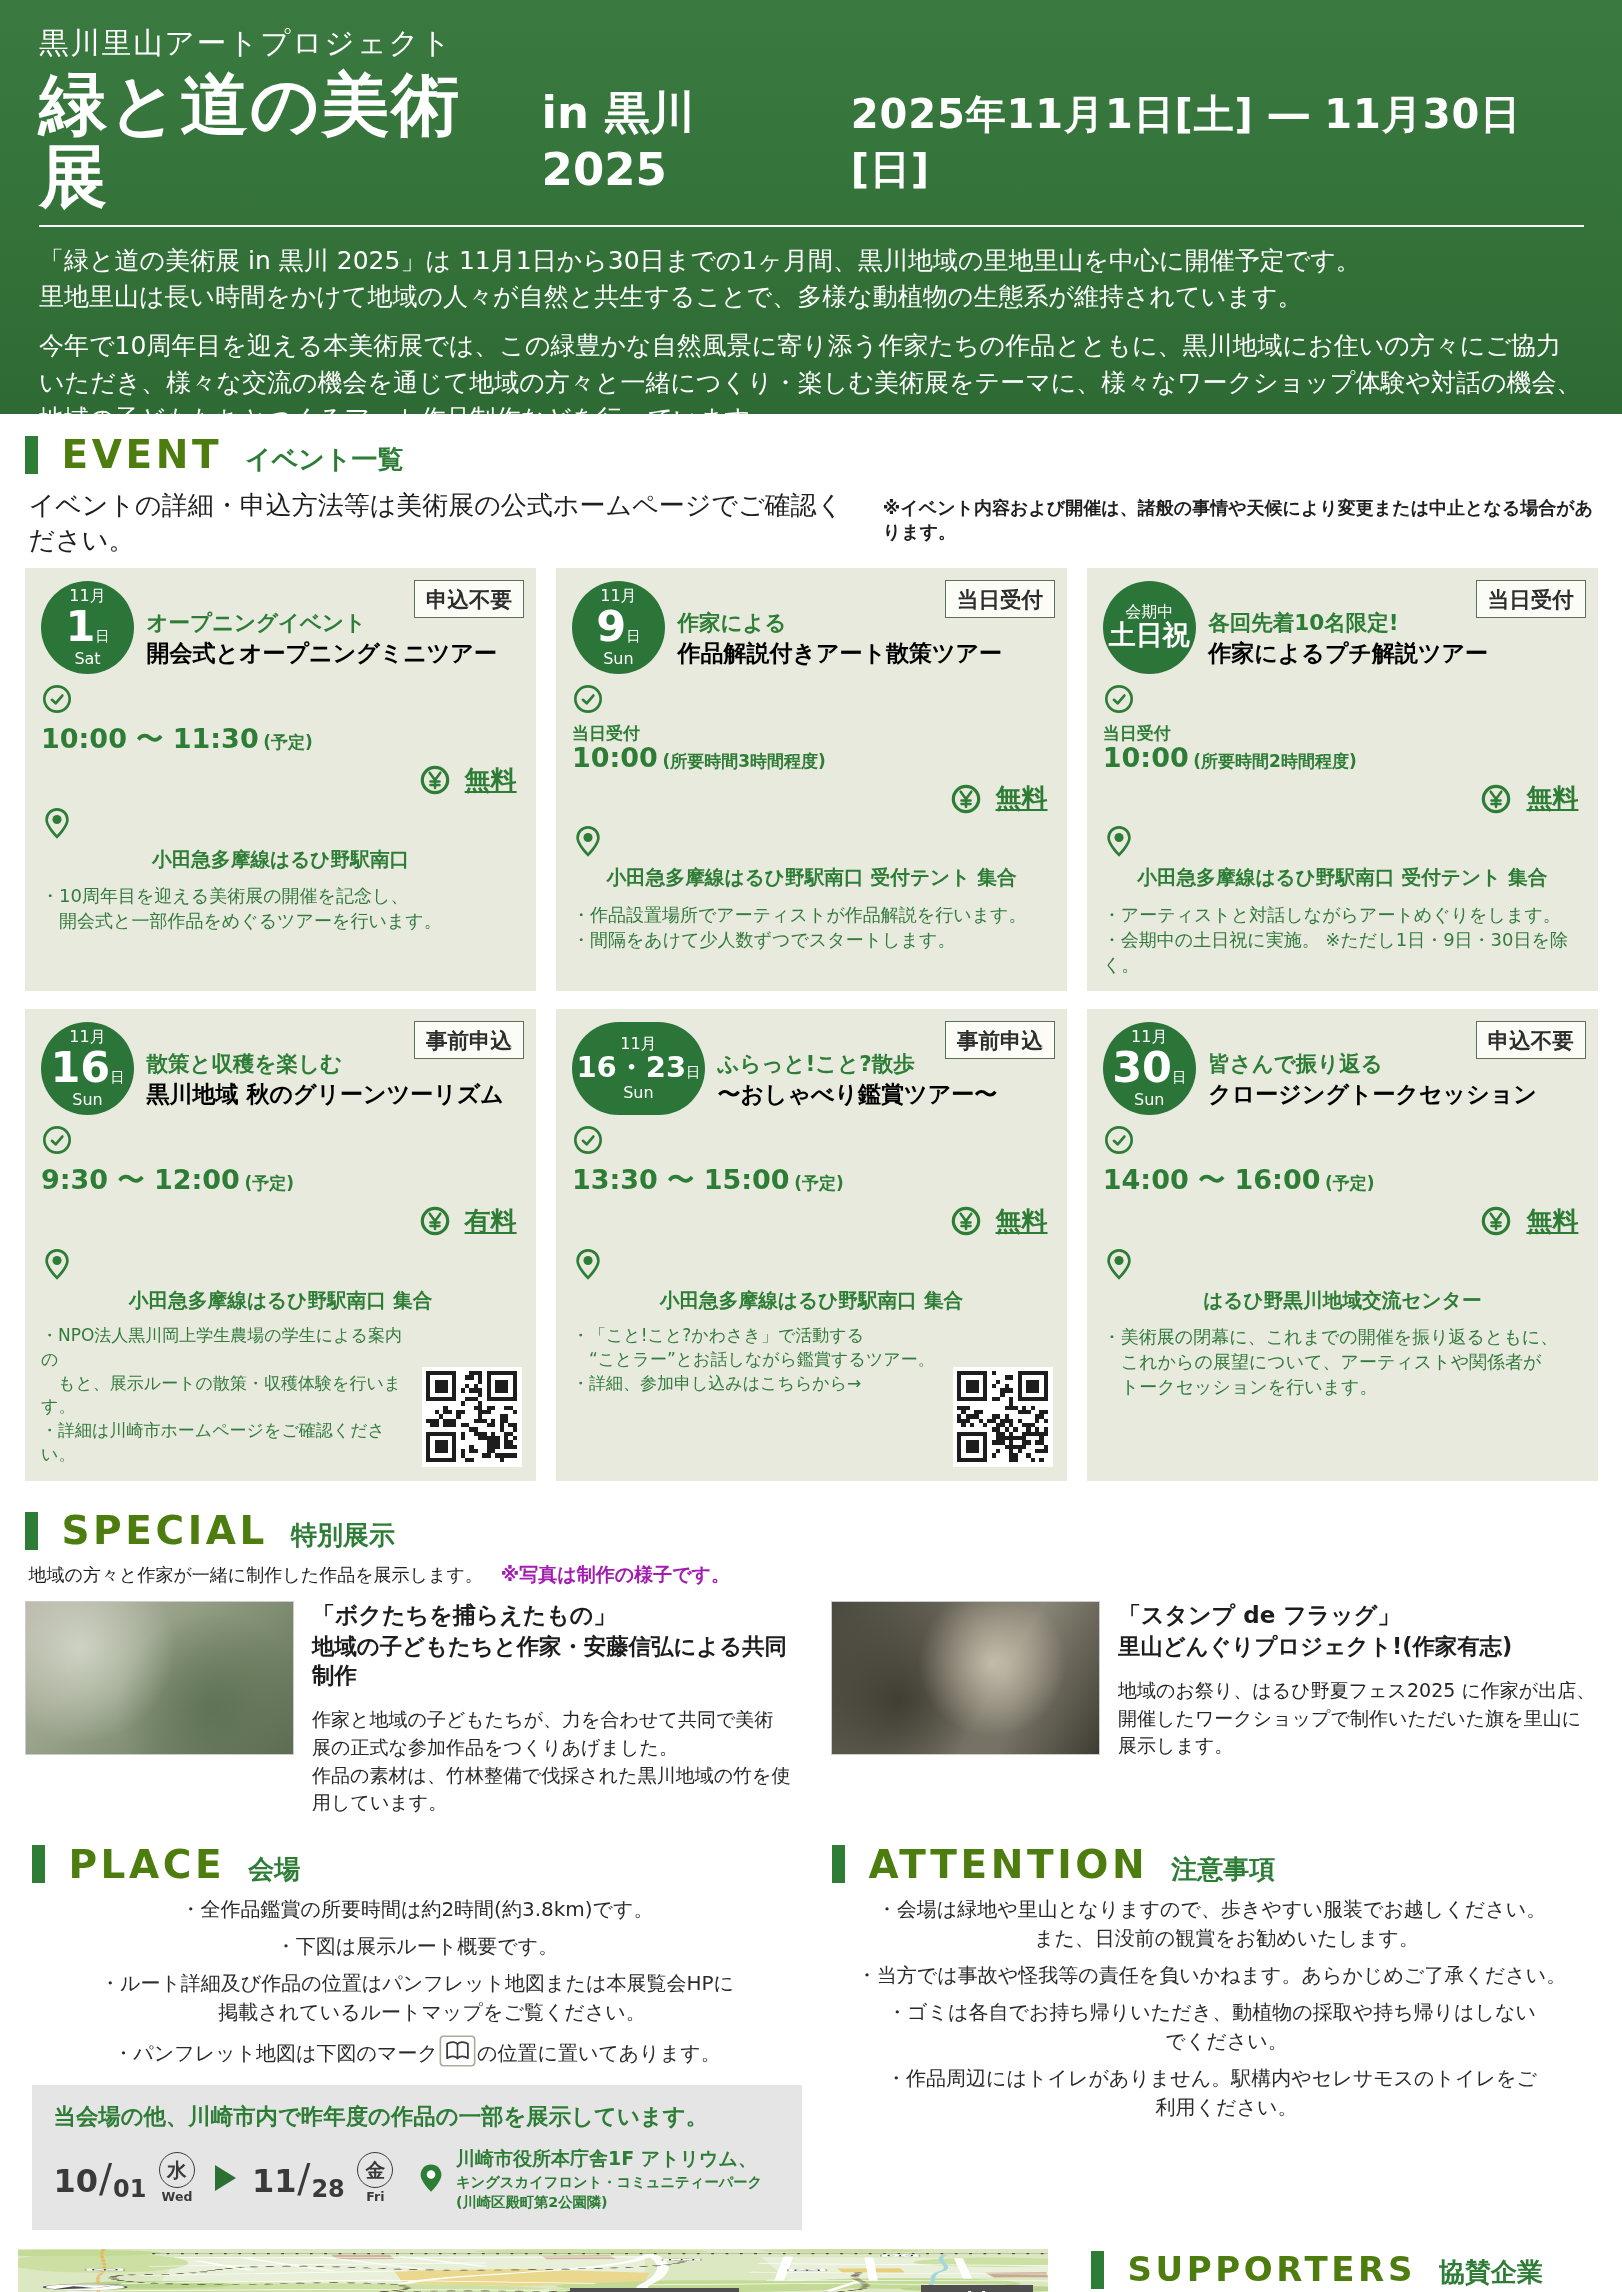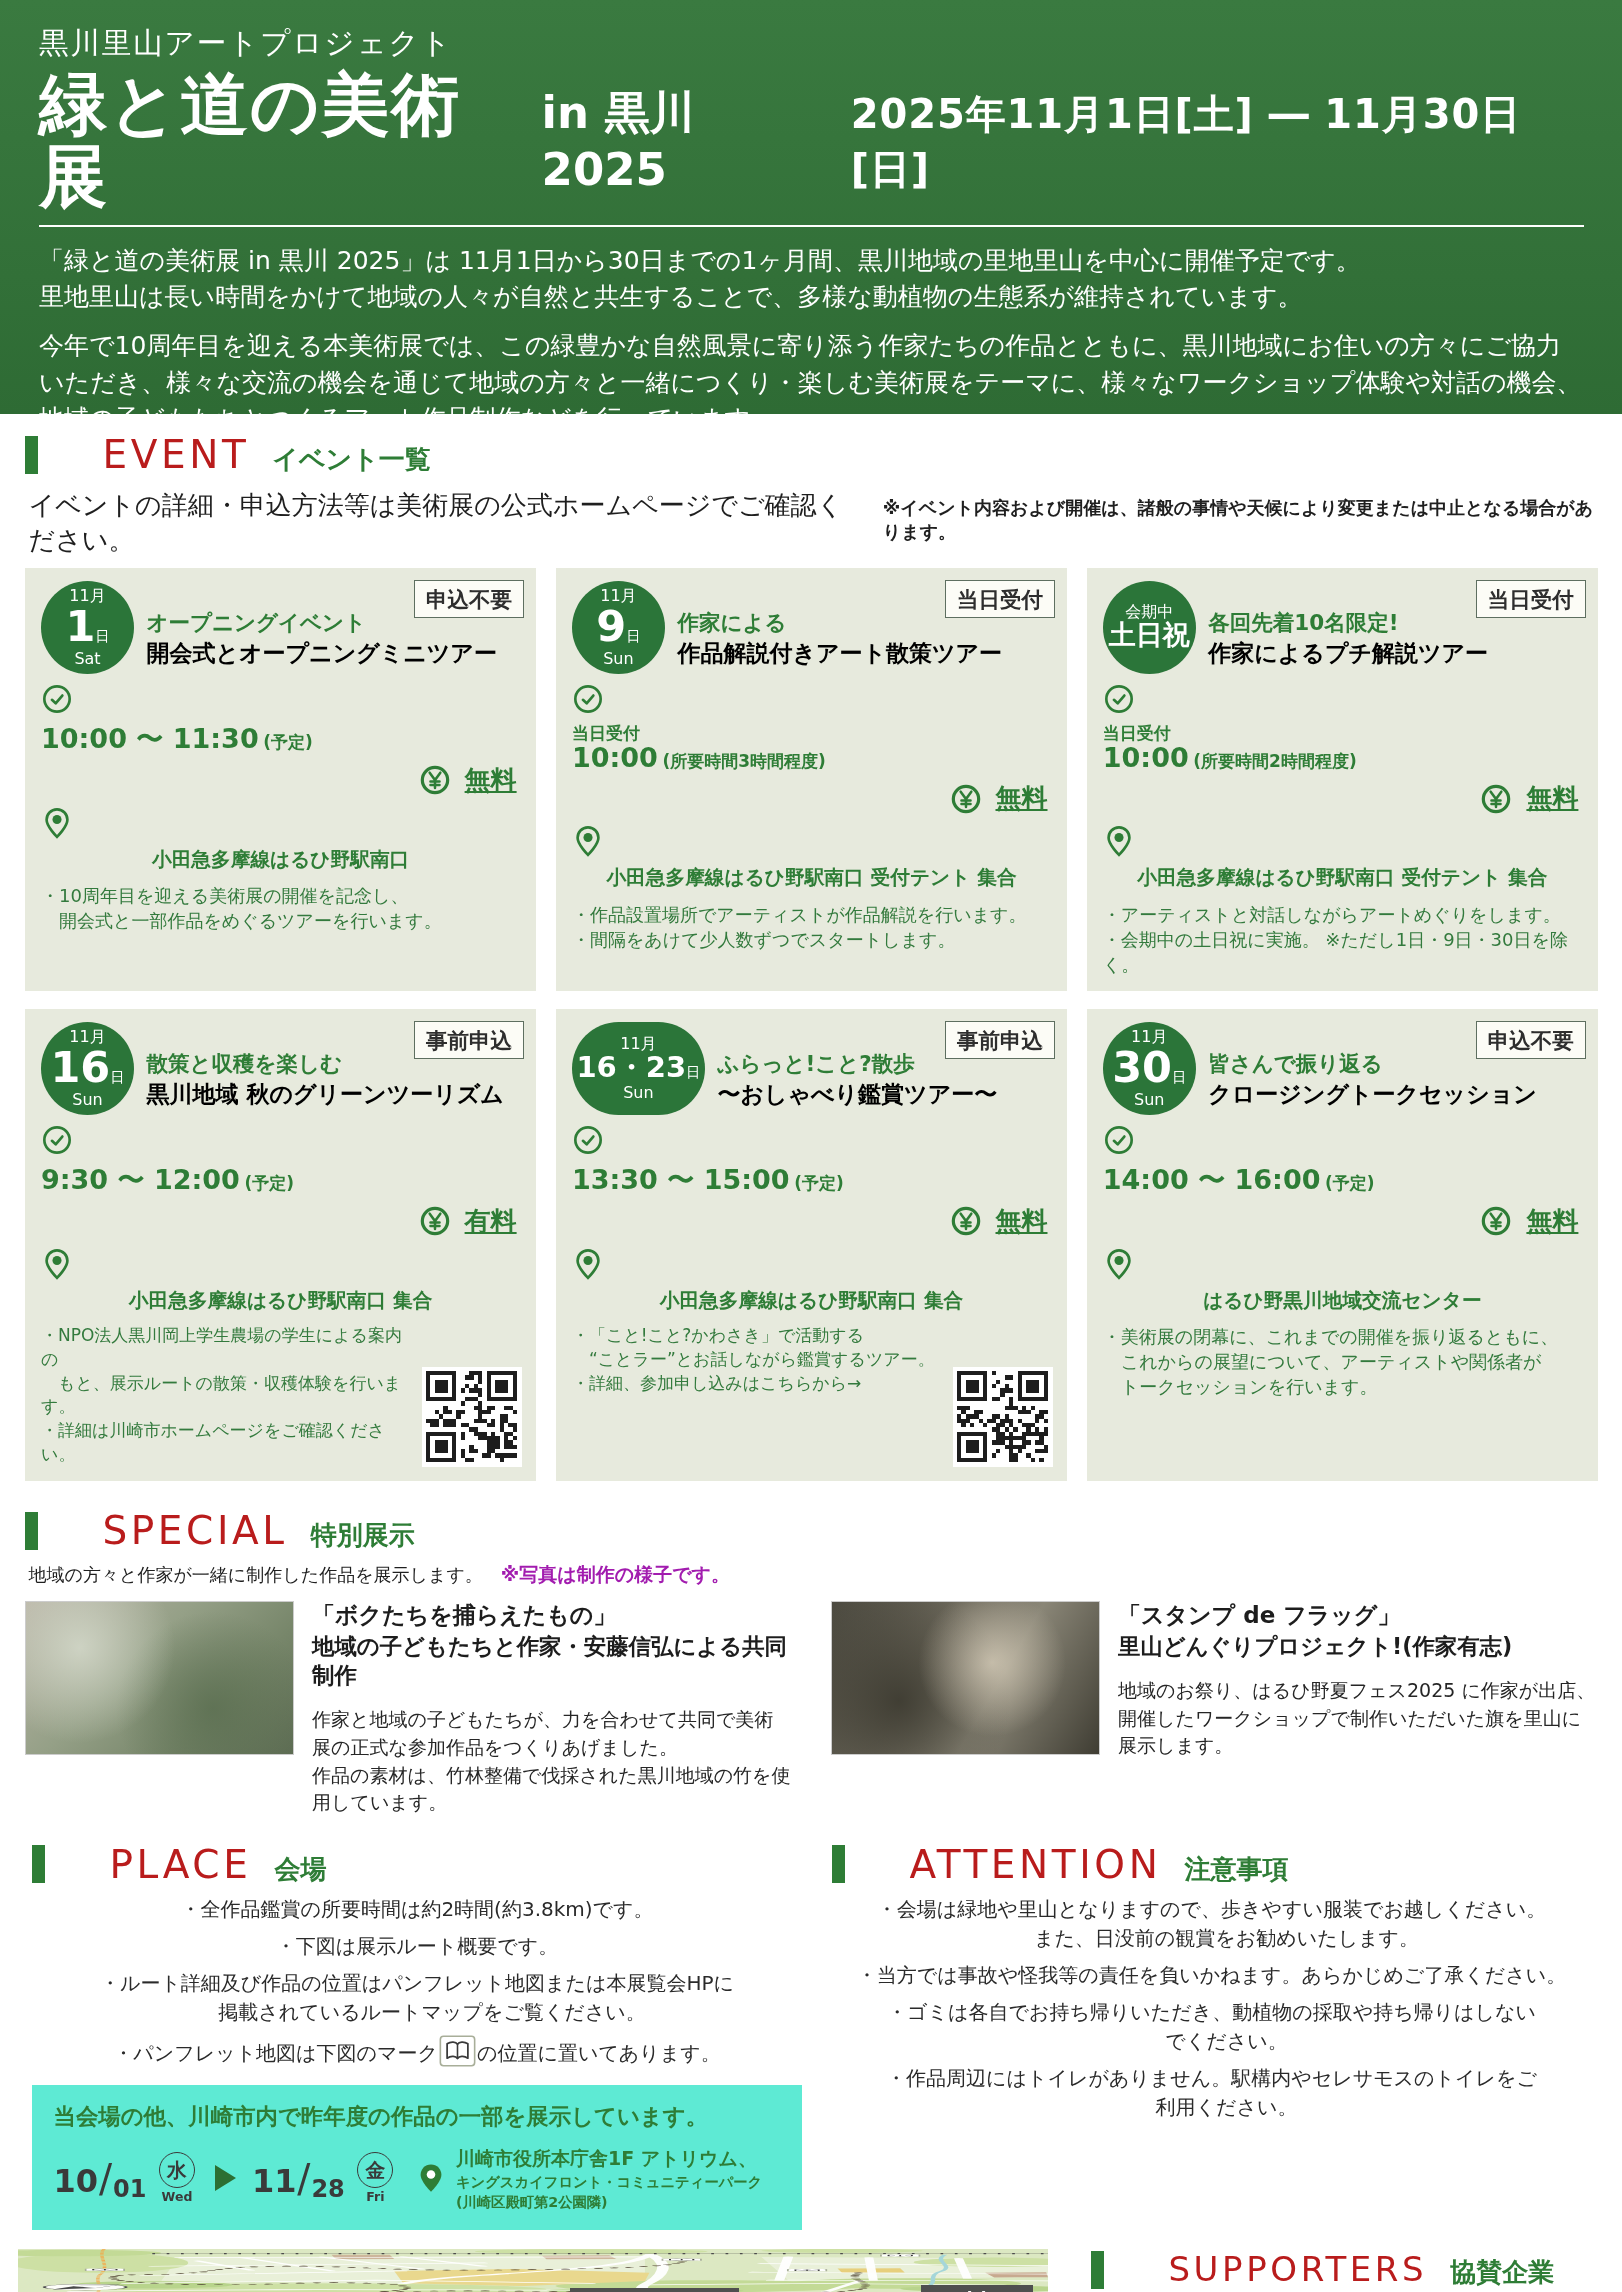--- a/index.html
+++ b/index.html
@@ -16,21 +16,21 @@
   .hd-titlerow{display:flex;align-items:baseline;gap:21.5px;margin-top:5.4px;}
   .hd-title{font-size:68px;font-weight:bold;letter-spacing:1.8px;line-height:1.05;}
   .hd-suffix{font-size:45px;font-weight:bold;}
   .hd-dates{margin-left:auto;font-size:40px;font-weight:bold;letter-spacing:0.9px;}
   .hd-rule{border:none;border-top:2.7px solid #fff;margin:12.5px 0 16px;}
   .hd-p{font-size:25px;line-height:1.46;}
   .hd-p + .hd-p{margin-top:12.5px;}
   
   .sec-hd{display:flex;align-items:baseline;gap:23px;}
   .sec-bar{width:13.4px;height:38px;background:#2e7d36;align-self:center;flex:none;}
-  .sec-en{font-size:39px;font-weight:normal;color:#b91c1c;letter-spacing:3.6px;margin-left:41px;}
+  .sec-en{font-size:39px;font-weight:bold;color:#4d7c0f;letter-spacing:3.6px;}
   .sec-jp{font-size:26px;font-weight:bold;color:#2e7d36;}
   
   .sec-event{margin:18px 25px 0;flex:none;}
   .ev-leadrow{display:flex;align-items:baseline;gap:14.3px;margin:10.7px 0 0 3.6px;}
   .ev-lead{font-size:26px;color:#1f1f1f;}
   .ev-note{font-size:18px;font-weight:bold;color:#1f1f1f;}
   .grid{display:grid;grid-template-columns:repeat(3,1fr);gap:18px 19.7px;margin-top:10.7px;}
   .card{background:#e7eadd;padding:12.5px 16px 14.3px;position:relative;box-sizing:border-box;}
   .card-head{display:flex;align-items:center;gap:12.5px;min-height:93px;padding-right:3.6px;}
   .circle{flex:none;width:93px;height:93px;border-radius:47px;background:#2b7539;color:#fff;
@@ -80,21 +80,21 @@
     linear-gradient(120deg,#4c4a40,#6b675a 35%,#8a8677 60%,#3f3d33);}
   .sp-title{font-size:23px;font-weight:bold;color:#1d1d1d;line-height:1.3;}
   .sp-sub{font-size:22.4px;font-weight:bold;color:#1d1d1d;line-height:1.3;margin-top:1.8px;}
   .sp-desc{font-size:19px;color:#262626;line-height:1.45;margin-top:16px;}
   
   .cols{display:flex;gap:30px;margin:25px 32px 0;flex:none;}
   .col-place{width:770px;flex:none;}
   .col-att{flex:1;min-width:0;}
   .blt{font-size:20px;color:#2a2a2a;line-height:1.45;padding-left:30px;text-indent:-30px;margin-top:8px;text-align:center;}
   .book-inline{display:inline-block;width:39px;height:32px;vertical-align:-7.2px;}
-  .place-box{background:#5eead4;margin-top:18px;padding:16px 21.5px 18px;box-sizing:border-box;}
+  .place-box{background:#e5e5e5;margin-top:18px;padding:16px 21.5px 18px;box-sizing:border-box;}
   .pb-head{font-size:22.4px;font-weight:bold;color:#2e7d36;}
   .pb-row{display:flex;align-items:center;gap:9px;margin-top:12.5px;}
   .fr{display:flex;align-items:baseline;color:#3a3a3a;font-weight:bold;}
   .fr-big{font-size:32px;}
   .fr-slash{font-size:39px;font-weight:normal;margin:0 0.9px;}
   .fr-small{font-size:24px;transform:translateY(5.4px);}
   .dowwrap{display:flex;flex-direction:column;align-items:center;margin:0 3.6px;color:#3a3a3a;}
   .dowcircle{width:36px;height:36px;border:1.8px solid #3a3a3a;border-radius:50%;display:flex;
     align-items:center;justify-content:center;font-size:19.7px;font-weight:bold;box-sizing:border-box;}
   .dowen{font-size:12.5px;font-weight:bold;margin-top:0.9px;}

